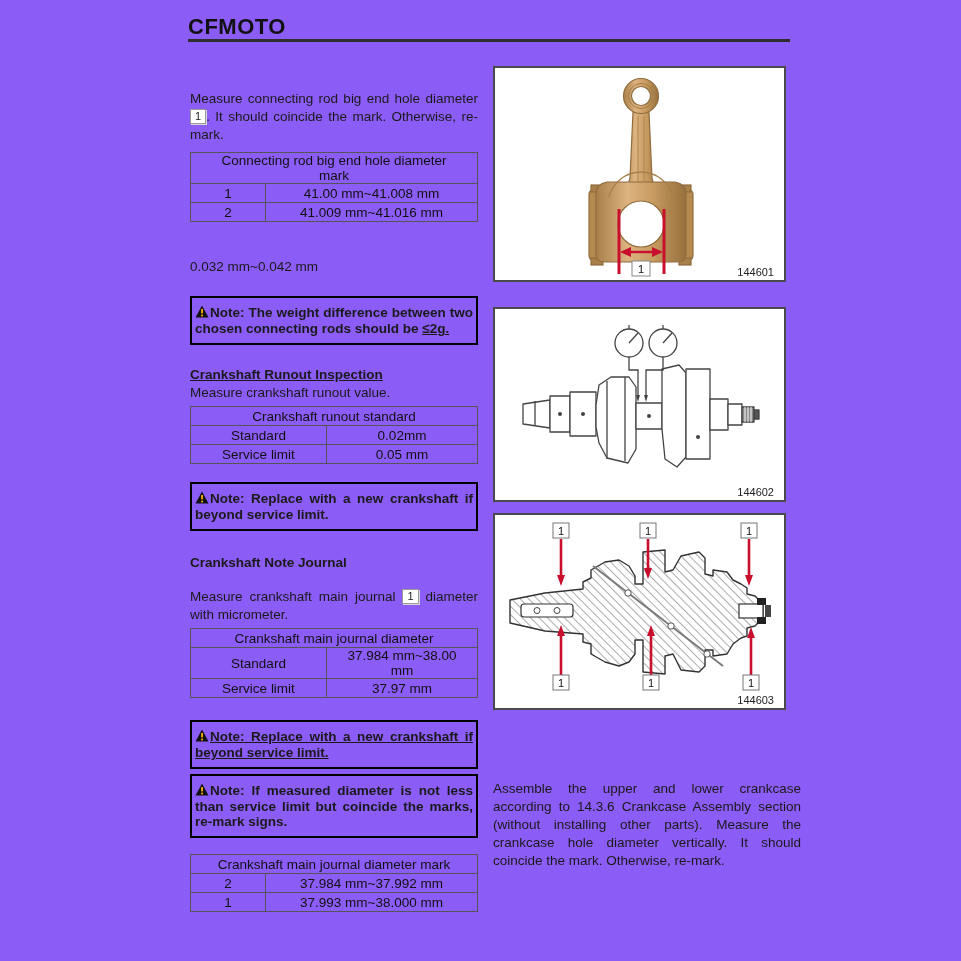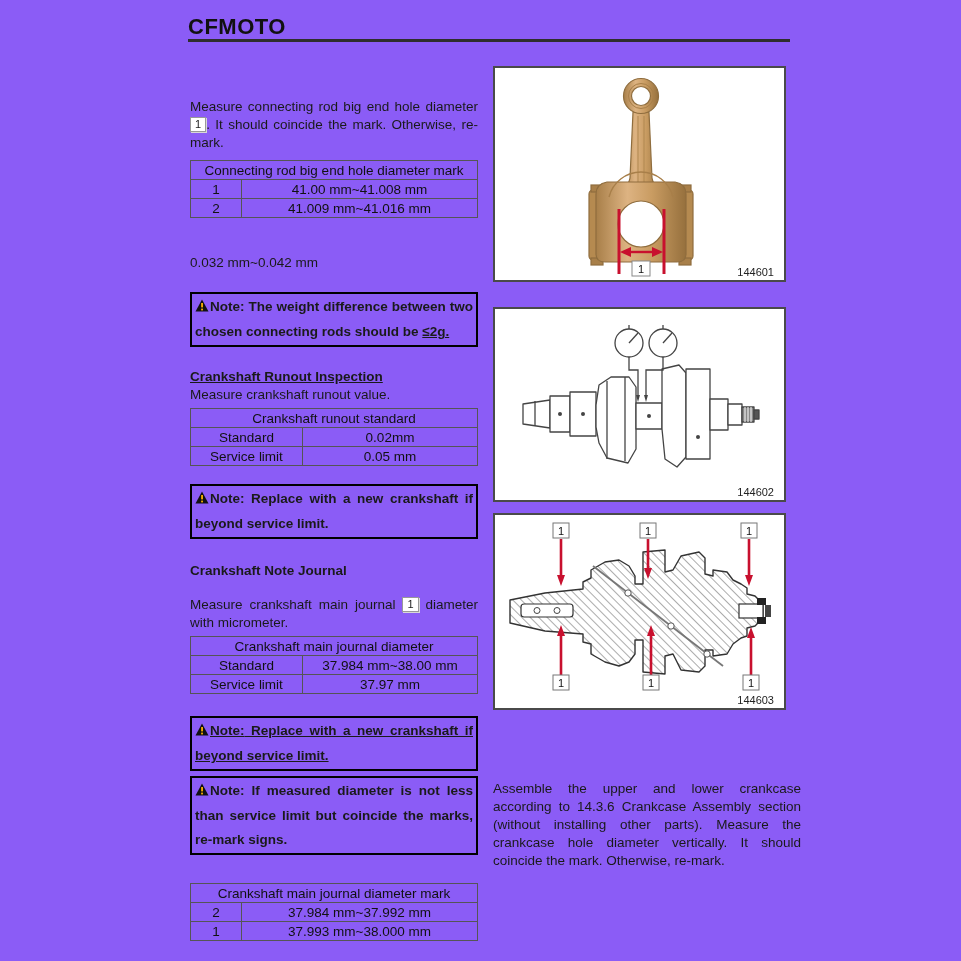--- a/index.html
+++ b/index.html
@@ -3,48 +3,48 @@
 <meta charset="utf-8">
 <style>
   html,body{margin:0;padding:0;background:#fff;}
   .page{position:relative;width:961px;height:961px;background:#8b5cf6;overflow:hidden;
         font-family:"Liberation Sans",sans-serif;color:#1a1a1a;}
   
   .brand{position:absolute;left:188px;top:14px;font-size:22px;font-weight:bold;
          letter-spacing:.5px;color:#111;}
   .brand-rule{position:absolute;left:188px;top:39px;width:602px;height:3px;background:#2e2e2e;}
   
-  .col-left{position:absolute;left:190px;top:98px;width:288px;}
+  .col-left{position:absolute;left:190px;top:90px;width:288px;}
   .col-right{position:absolute;left:493px;top:66px;width:310px;}
   
   .para{font-size:13.5px;line-height:18px;text-align:justify;margin:0;}
   .subhead{font-size:13.5px;font-weight:bold;margin:0;}
   .mkbox{display:inline-block;border:1px solid #999;box-shadow:1px 1px 0 #d8d8d8;
          padding:0 4px;font-size:11px;line-height:13px;vertical-align:1px;background:#fff;}
   
   table.spec{border-collapse:collapse;width:100%;font-size:13.5px;color:#111;}
-  table.spec th,table.spec td{border:1px solid #555;padding:0 4px;height:18px;
+  table.spec th,table.spec td{border:1px solid #555;padding:0 16px;height:18px;
          text-align:center;font-weight:normal;}
   .w-mark{width:42px;}
   .w-name{width:103px;}
   
-  .note{border:2px solid #000;font-size:13.5px;font-weight:bold;line-height:24px;
-        padding:1px 3px;text-align:justify;}
+  .note{border:2px solid #000;font-size:13.5px;font-weight:bold;line-height:15px;
+        padding:7px 3px;text-align:justify;}
   .note .u{text-decoration:underline;}
   .warn-icon{display:inline-block;vertical-align:-1px;margin-right:1px;}
   
   .fig{position:relative;border:2px solid #4a4a4a;background:#fff;width:289px;box-sizing:content-box;}
   .fig-label{position:absolute;right:10px;bottom:2px;font-size:11px;color:#222;
              background:rgba(255,255,255,.85);padding-left:4px;}
   .gap25{margin-top:25px;} .gap11{margin-top:11px;}
   .crankcase-para{margin-top:70px;width:308px;}
   
   .mt8{margin-top:8px;} .mt18{margin-top:18px;} .mt20{margin-top:20px;} .mt22{margin-top:22px;text-decoration:underline;}
   .mt2{margin-top:2px;} .mt4{margin-top:4px;} .mt24{margin-top:24px;} .mt5{margin-top:5px;}
-  .mt12{margin-top:28px;}
+  .mt12{margin-top:16px;}
 </style>
 </head>
 <body>
 
 <div class="page">
 
   <div class="brand">CFMOTO</div>
   <div class="brand-rule"></div>
 
   <div class="col-left">

